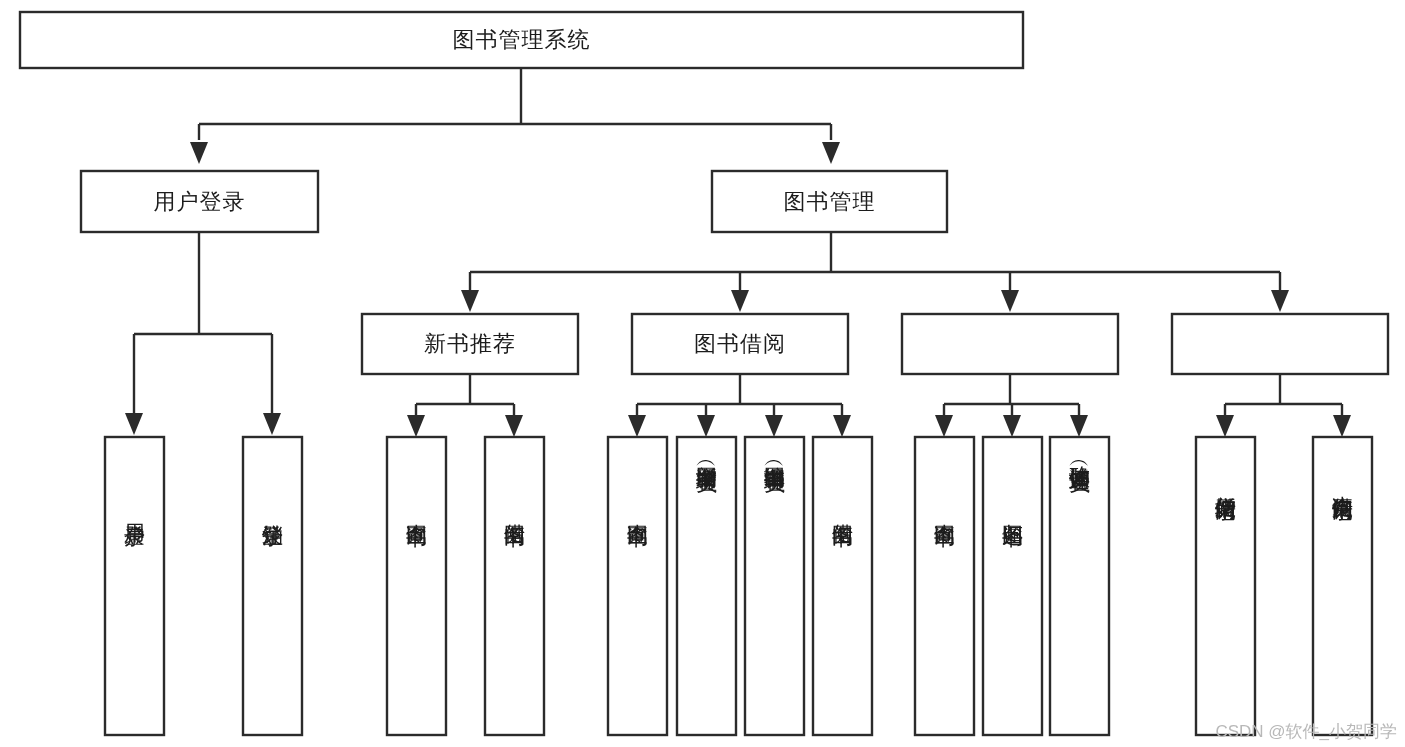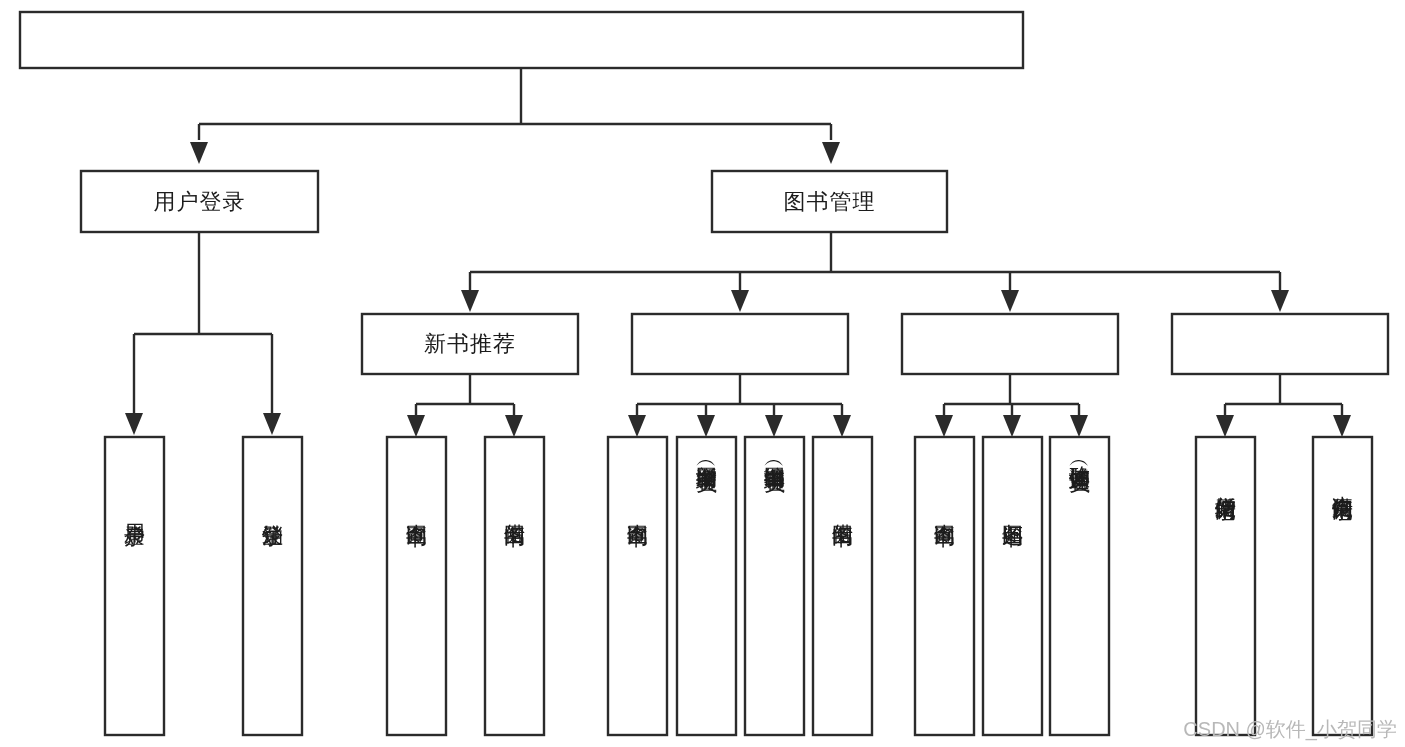--- a/index.html
+++ b/index.html
@@ -71,21 +71,21 @@
     font-size: 22px;
     color: #1c1c1c;
     letter-spacing: 1px;
     white-space: nowrap;
   }
   #watermark {
     position: absolute;
     right: 8px;
     bottom: 4px;
     font-family: "Liberation Sans", "DejaVu Sans", sans-serif;
-    font-size: 20px;
+    font-size: 17px;
     color: #b8b8b8;
     white-space: nowrap;
     pointer-events: none;
   }
 </style>
 </head>
 <body>
 
 <div id="diagram-root">
 
@@ -193,33 +193,39 @@
 
     <rect class="node-box" x="915" y="437" width="59" height="298"></rect>
     <rect class="node-box" x="983" y="437" width="59" height="298"></rect>
     <rect class="node-box" x="1050" y="437" width="59" height="298"></rect>
 
     <rect class="node-box" x="1196" y="437" width="59" height="298"></rect>
     <rect class="node-box" x="1313" y="437" width="59" height="298"></rect>
 
   </svg>
 
+  <div class="hlabel-wrap" style="left:20px; top:12px; width:1003px; height:56px;">
+    <span class="hlabel-text">图书管理系统</span>
+  </div>
 
   <div class="hlabel-wrap" style="left:81px; top:171px; width:237px; height:61px;">
     <span class="hlabel-text">用户登录</span>
   </div>
 
   <div class="hlabel-wrap" style="left:712px; top:171px; width:235px; height:61px;">
     <span class="hlabel-text">图书管理</span>
   </div>
 
   <div class="hlabel-wrap" style="left:362px; top:314px; width:216px; height:60px;">
     <span class="hlabel-text">新书推荐</span>
   </div>
 
+  <div class="hlabel-wrap" style="left:632px; top:314px; width:216px; height:60px;">
+    <span class="hlabel-text">图书借阅</span>
+  </div>
 
 
 
   <div class="vlabel-wrap" style="left:105px; top:437px; width:59px; height:298px; padding-top:70px;">
     <span class="vlabel-text">用户登录</span>
   </div>
 
   <div class="vlabel-wrap" style="left:243px; top:437px; width:59px; height:298px; padding-top:70px;">
     <span class="vlabel-text">注销登录</span>
   </div>

